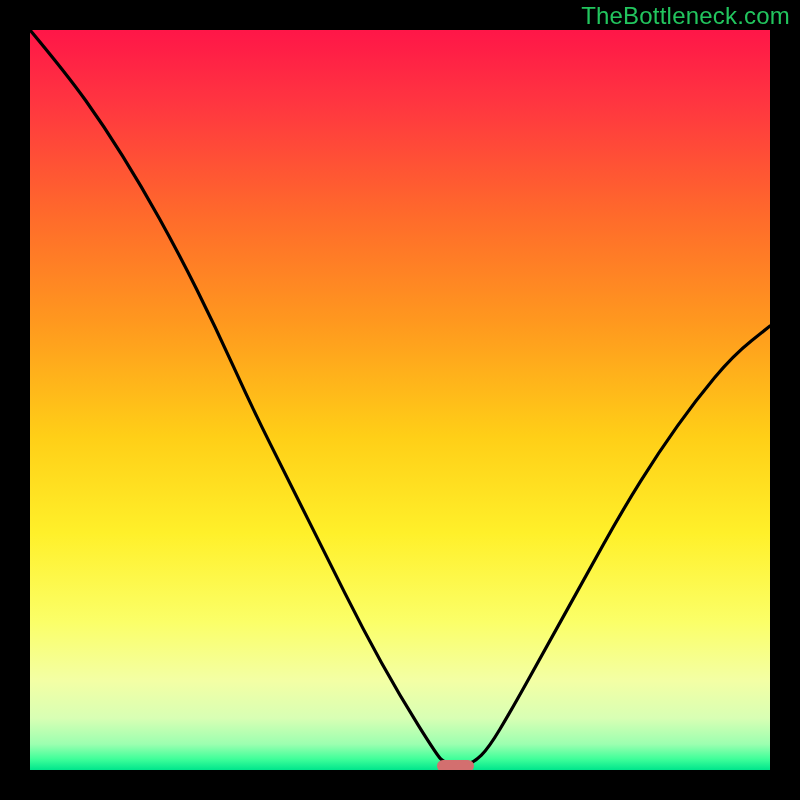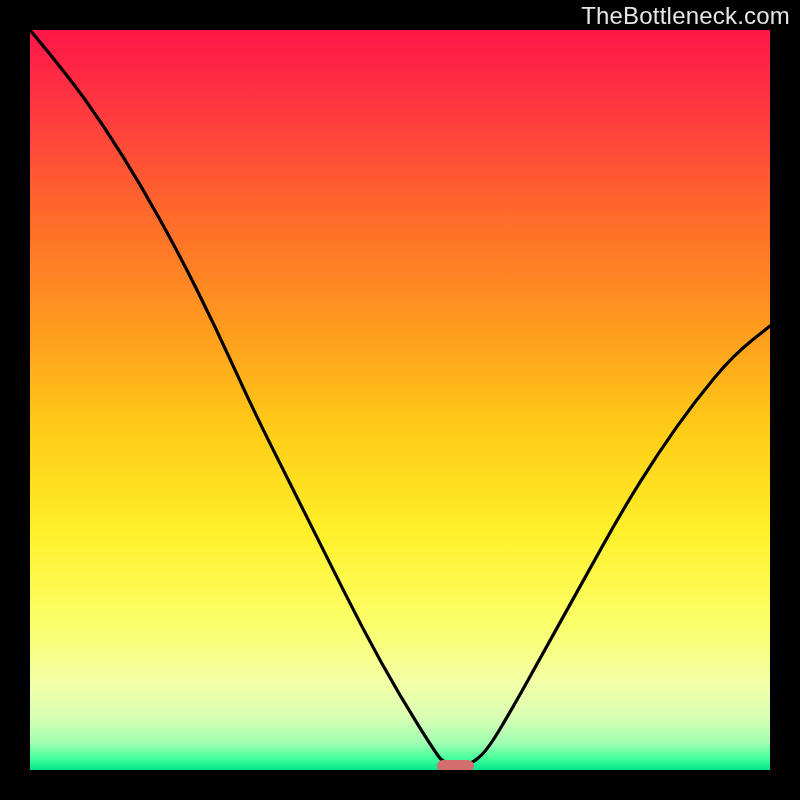--- a/index.html
+++ b/index.html
@@ -36,21 +36,21 @@
     position: absolute;
     background: #d36f6f;
     border-radius: 999px;
   }
   .watermark {
     position: absolute;
     top: 2px;
     right: 10px;
     font-family: Arial, Helvetica, sans-serif;
     font-size: 24px;
-    color: #e5e5e5;
+    color: #22c55e;
     font-weight: 500;
     letter-spacing: 0.2px;
   }
 </style>
 </head>
 <body>
 
 <div class="frame">
   <div class="plot-area">
     <svg class="gradient-bg" width="740" height="740" viewBox="0 0 740 740" preserveAspectRatio="none">

